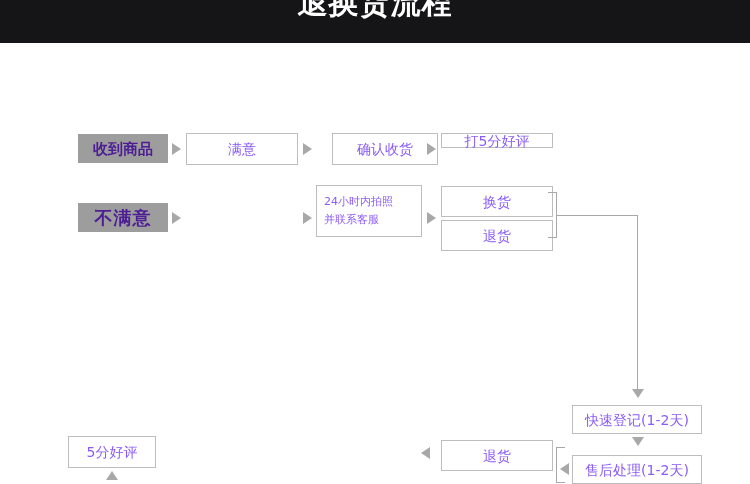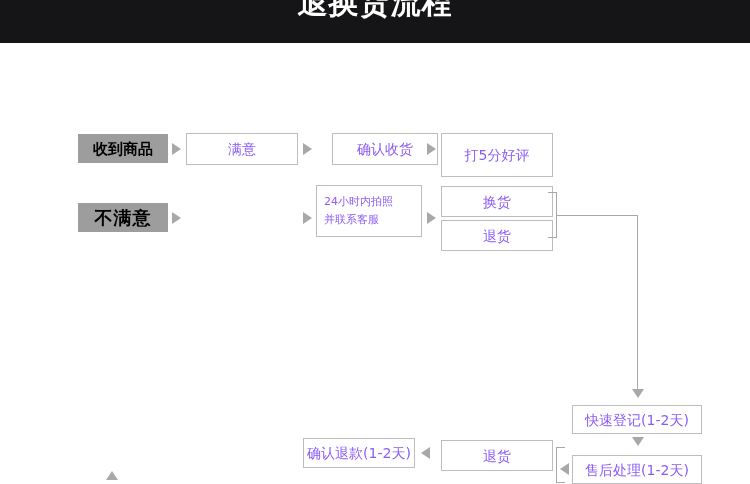--- a/index.html
+++ b/index.html
@@ -38,21 +38,21 @@
     display: flex;
     align-items: center;
     justify-content: center;
     text-align: center;
     line-height: 18px;
     white-space: pre-line;
   }
   .node.filled {
     background: #9d9d9d;
     border: none;
-    color: #000000;
+    color: #4c1d95;
     font-weight: bold;
   }
   .node.filled.big { font-size: 18px; letter-spacing: 1px; }
   .node.filled.small { font-size: 15px; letter-spacing: 0px; }
   .node.left-align {
     justify-content: flex-start;
     text-align: left;
     padding-left: 7px;
     font-size: 11px;
   }
@@ -113,21 +113,21 @@
   <div class="tri tri-right" style="left:172px; top:143px;"></div>
 
   <div class="node" style="left:186px; top:133px; width:112px; height:32px;">满意</div>
 
   <div class="tri tri-right" style="left:303px; top:143px;"></div>
 
   <div class="node" style="left:316px; top:133px; width:106px; height:32px;margin-left:16px;">确认收货</div>
 
   <div class="tri tri-right" style="left:427px; top:143px;"></div>
 
-  <div class="node" style="left:441px; top:133px; width:112px; height:44px;">打5分好评</div>
+  <div class="node" style="left:441px; top:133px; width:112px; height:15px;">打5分好评</div>
 
   <div class="node filled big" style="left:78px; top:203px; width:90px; height:29px;">不满意</div>
 
   <div class="tri tri-right" style="left:172px; top:212px;"></div>
 
 
   <div class="tri tri-right" style="left:303px; top:212px;"></div>
 
   <div class="node left-align" style="left:316px; top:185px; width:106px; height:52px;">24小时内拍照
 并联系客服</div>
@@ -146,22 +146,22 @@
 
   <div class="node" style="left:572px; top:405px; width:130px; height:29px;">快速登记(1-2天)</div>
 
   <div class="tri tri-down" style="left:632px; top:437px;"></div>
 
   <div class="node" style="left:572px; top:455px; width:130px; height:29px;">售后处理(1-2天)</div>
 
   <div class="bracket left-facing" style="left:556px; top:447px; width:9px; height:36px;"></div>
   <div class="tri tri-left" style="left:560px; top:463px;"></div>
 
+  <div class="node" style="left:68px; top:436px; width:88px; height:32px;">5分好评</div>
 
   <div class="tri tri-up" style="left:106px; top:471px;"></div>
 
-  <div class="node" style="left:303px; top:438px; width:112px; height:30px;">确认退款(1-2天)</div>
 
   <div class="tri tri-left" style="left:421px; top:447px;"></div>
 
   <div class="node" style="left:441px; top:440px; width:112px; height:31px;">退货</div>
 
 </div>
 
 </body></html>

